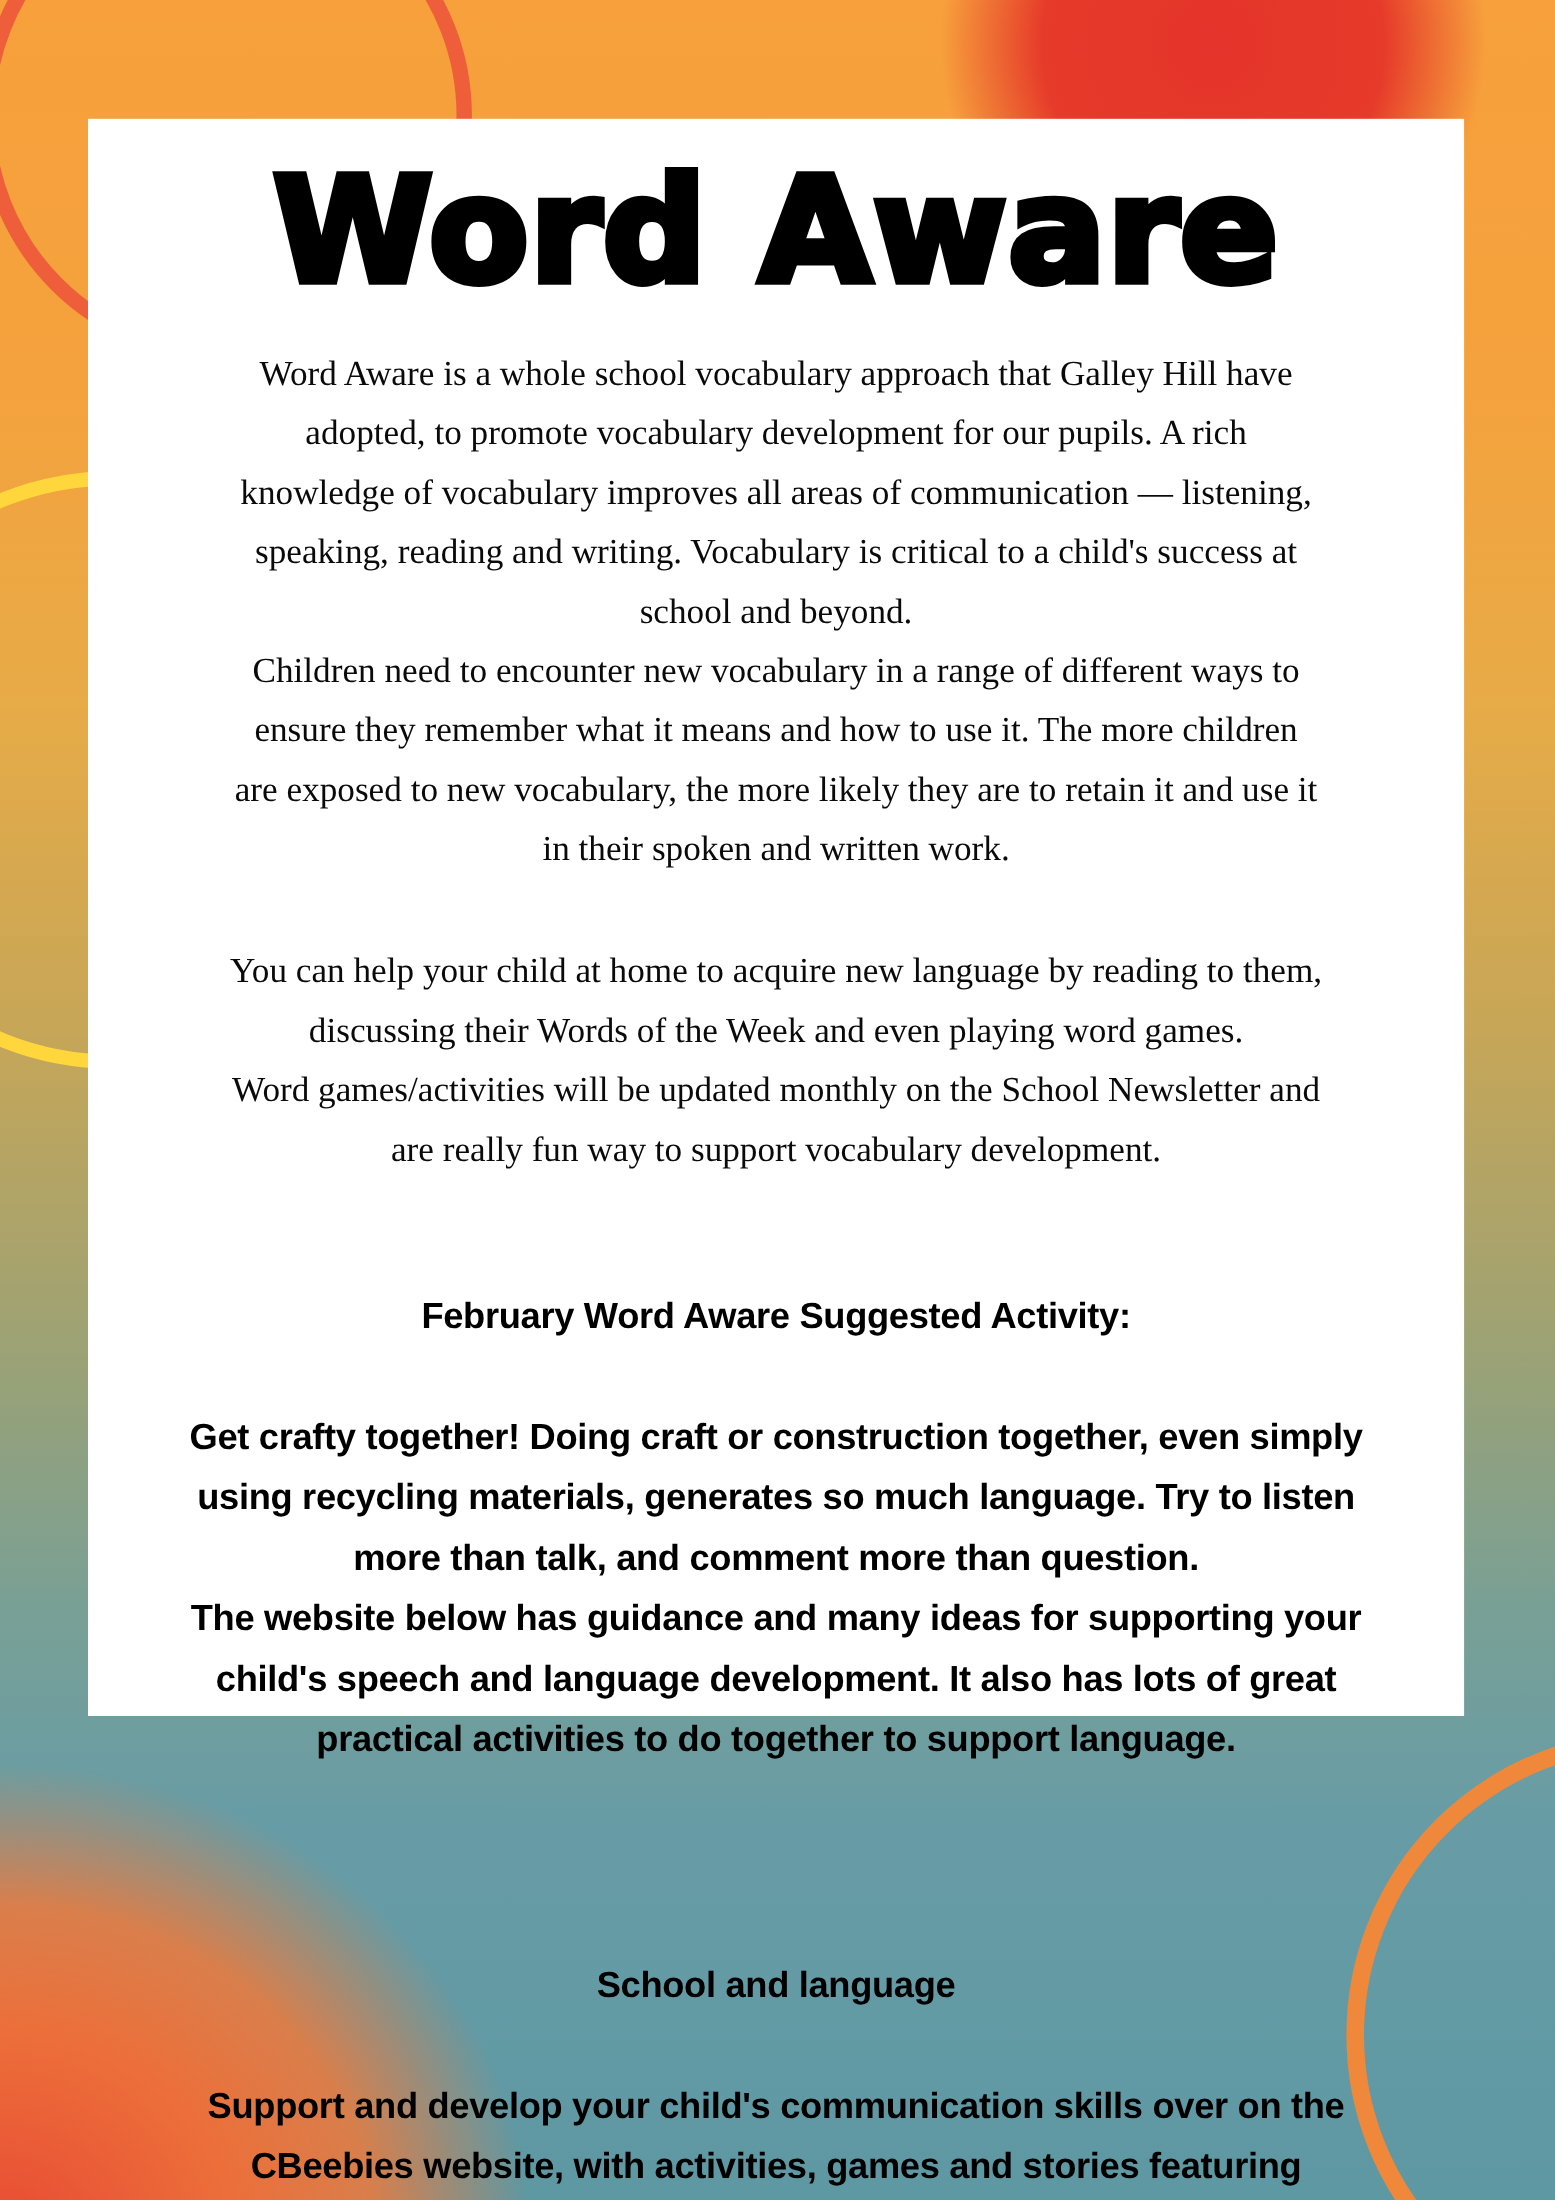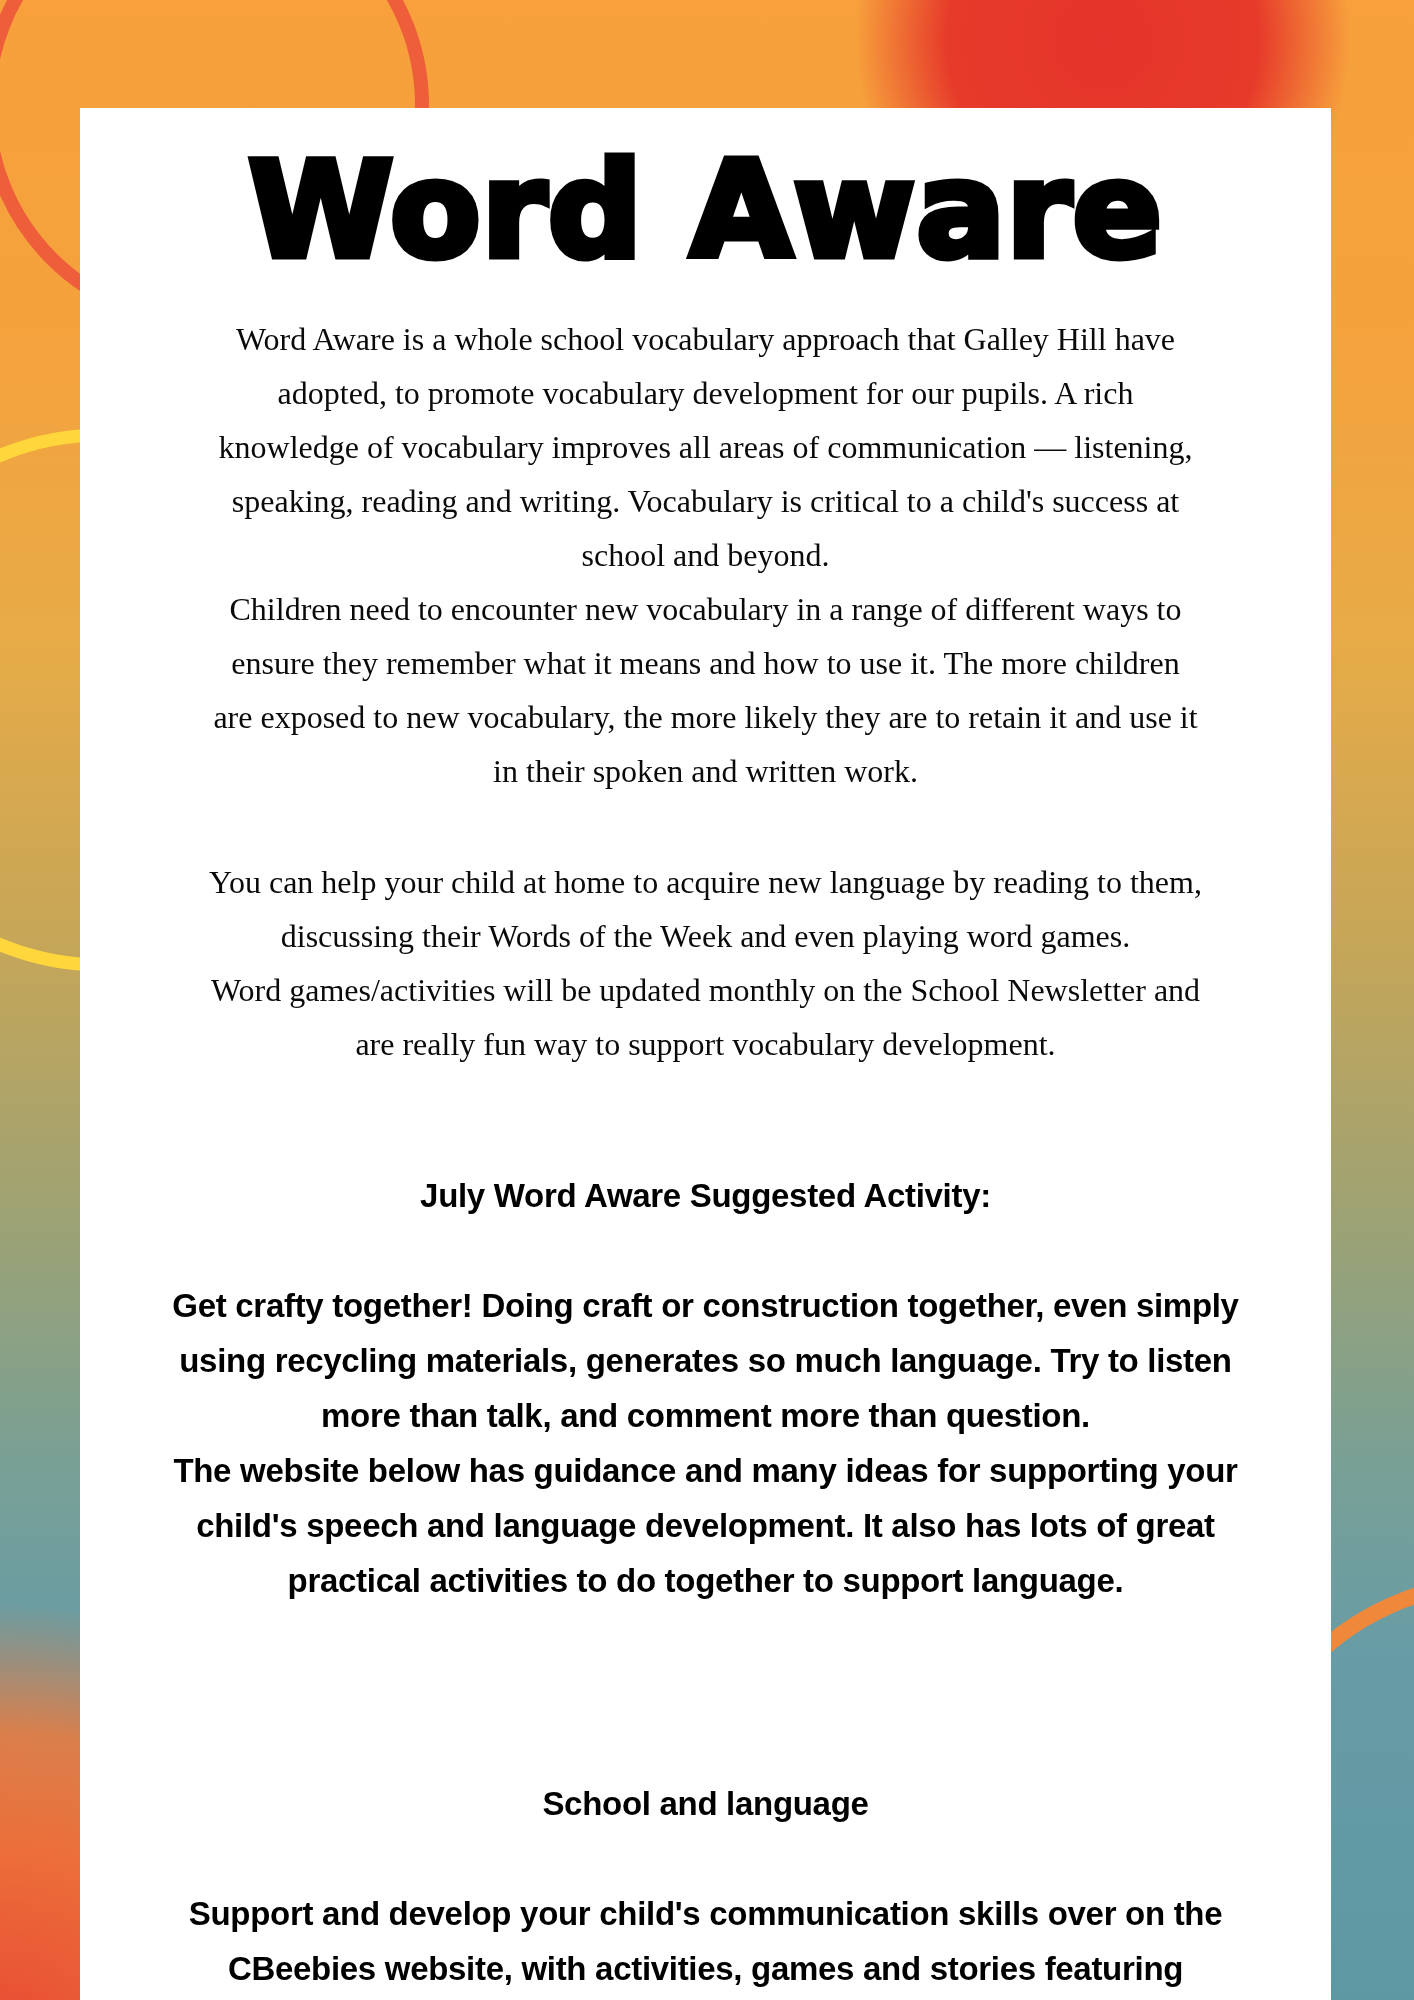--- a/index.html
+++ b/index.html
@@ -27,21 +27,21 @@
     position: absolute;
     left: 0;
     top: 0;
     pointer-events: none;
   }
   .card {
     position: absolute;
     left: 80px;
     top: 108px;
     width: 1251px;
-    height: 1892px;
+    height: 1452px;
     background: #ffffff;
     text-align: center;
     box-sizing: border-box;
     padding: 0 4px;
   }
   .title {
     margin: 24px 0 0 0;
     font-family: "DejaVu Sans", "Liberation Sans", sans-serif;
     font-weight: 800;
     font-size: 132px;
@@ -93,21 +93,21 @@
 ensure they remember what it means and how to use it. The more children
 are exposed to new vocabulary, the more likely they are to retain it and use it
 in their spoken and written work.</div>
 
     <div class="serif para2">You can help your child at home to acquire new language by reading to them,
 discussing their Words of the Week and even playing word games.
 Word games/activities will be updated monthly on the School Newsletter and
 are really fun way to support vocabulary development.</div>
 
     <div class="bold-block activity">
-      <div>July Word Aware Suggested Activity:</div>
+      <div>February Word Aware Suggested Activity:</div>
       <div>Get crafty together! Doing craft or construction together, even simply
 using recycling materials, generates so much language. Try to listen
 more than talk, and comment more than question.
 The website below has guidance and many ideas for supporting your
 child's speech and language development. It also has lots of great
 practical activities to do together to support language.</div>
     </div>
 
     <div class="bold-block speech">
       <div>School and language</div>

